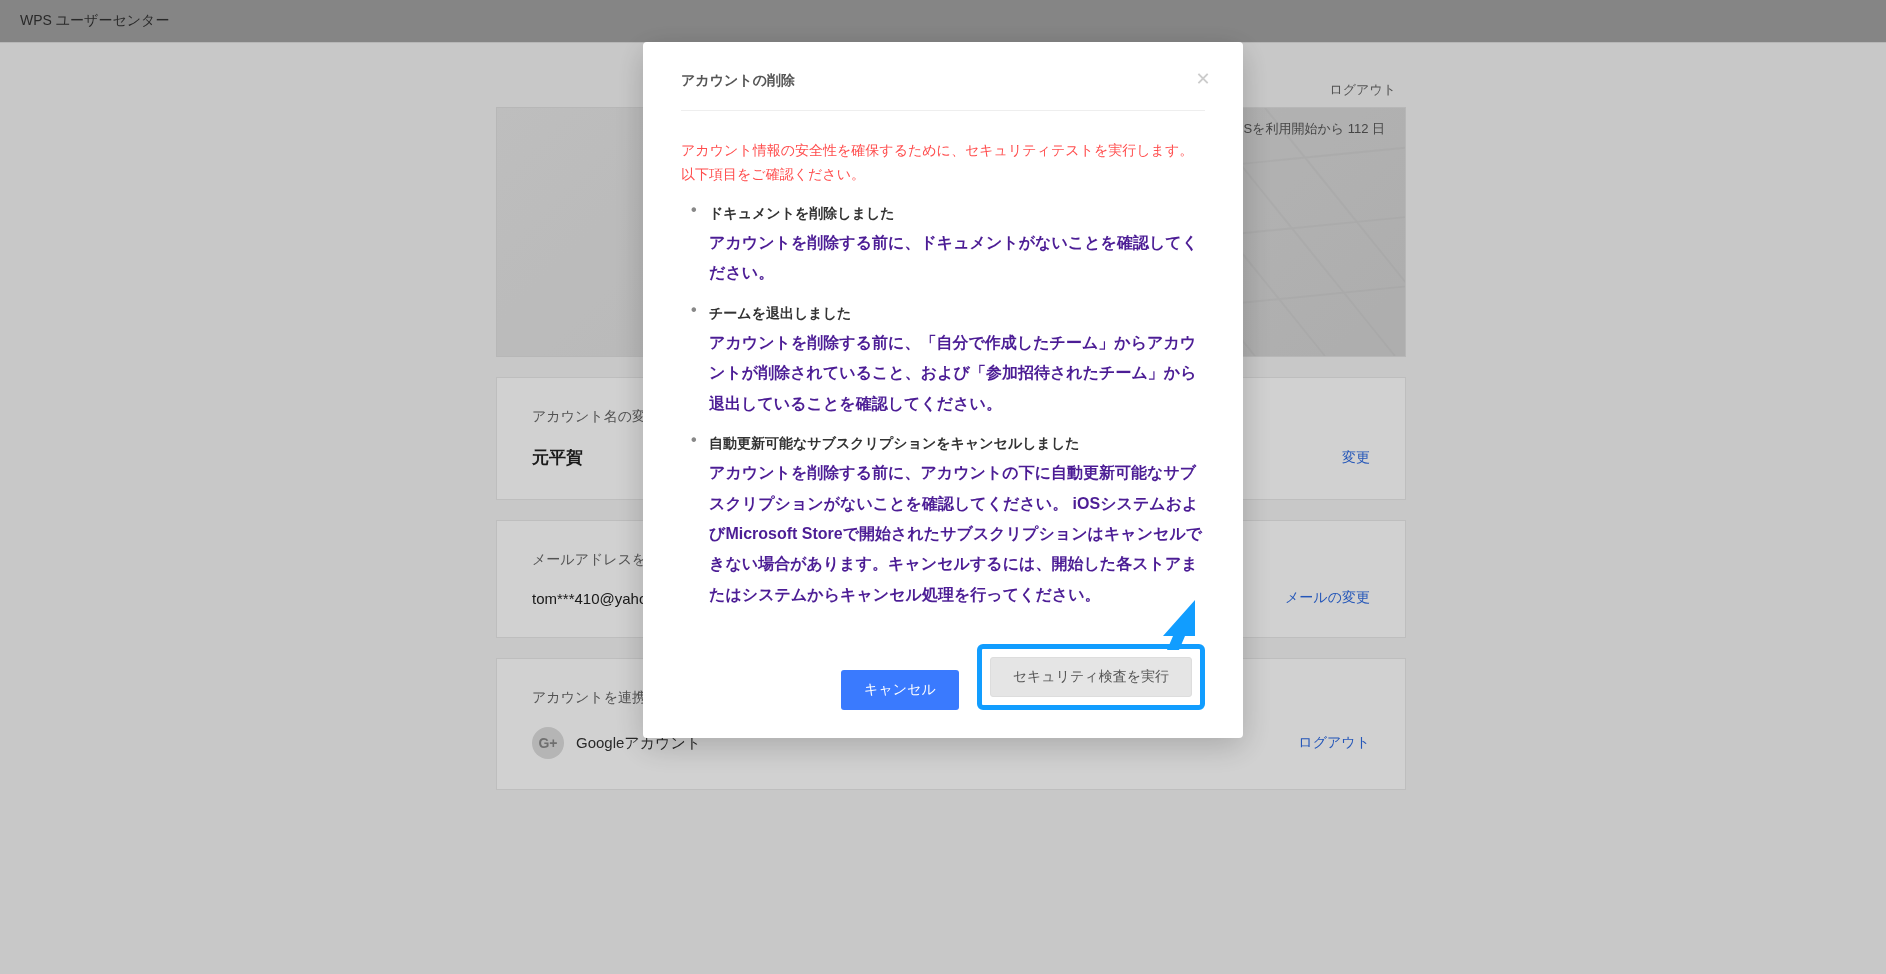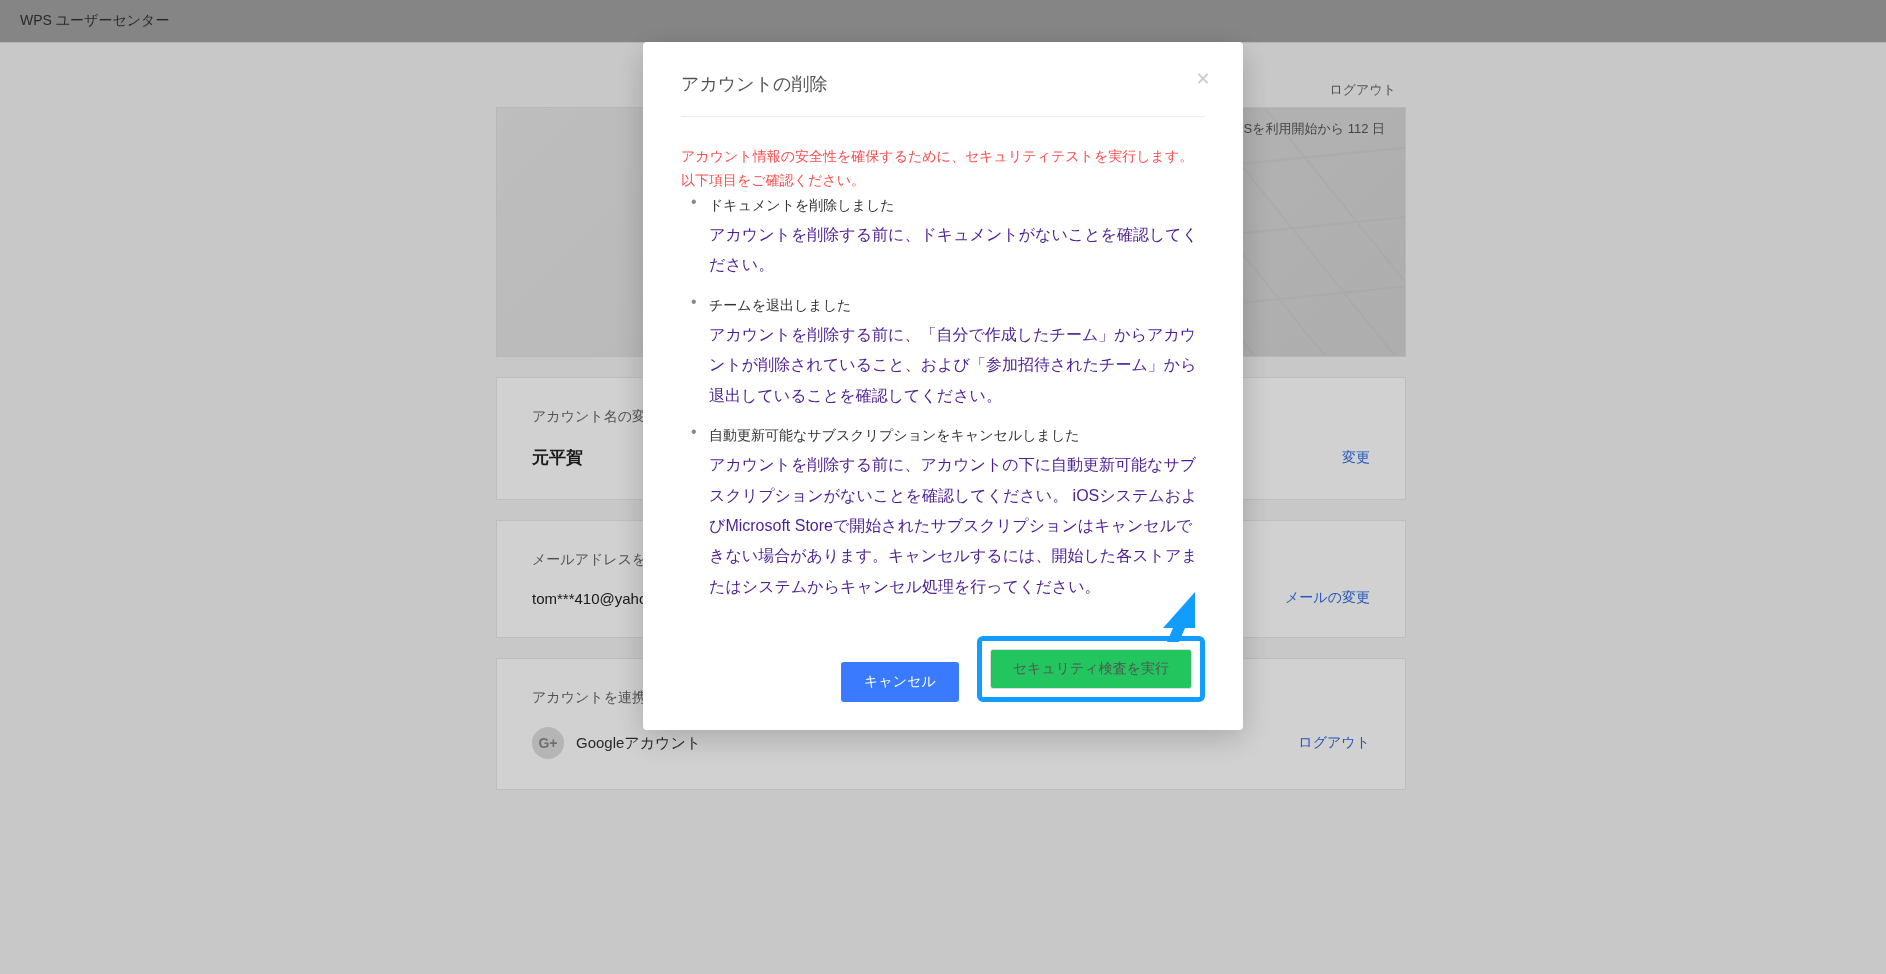--- a/index.html
+++ b/index.html
@@ -117,52 +117,54 @@
     .modal {
       background: #fff;
       width: 600px;
       margin-top: 42px;
       border-radius: 4px;
       box-shadow: 0 8px 32px rgba(0,0,0,0.2);
       padding: 30px 38px 28px 38px;
       position: relative;
     }
     .modal-title {
-      font-size: 18px;
+      font-size: 14px;
       color: #555;
-      font-weight: 400;
+      font-weight: 700;
       padding-bottom: 20px;
       border-bottom: 1px solid #eee;
     }
     .modal-close {
       position: absolute;
       top: 28px;
       right: 30px;
       width: 20px;
       height: 20px;
       cursor: pointer;
       color: #ccc;
       font-size: 18px;
       line-height: 1;
       text-align: center;
     }
     .modal-warning {
       color: #ff4d4d;
       font-size: 14px;
       line-height: 1.7;
       margin-top: 28px;
+      margin-bottom: 14px;
     }
     .modal-list {
       list-style: none;
       padding-left: 4px;
     }
     .modal-list li {
       position: relative;
       padding-left: 24px;
       margin-bottom: 12px;
+      font-weight: bold;
     }
     .modal-list li::before {
       content: "•";
       position: absolute;
       left: 6px;
       top: 0;
       color: #888;
       font-size: 16px;
     }
     .item-title {
@@ -189,21 +191,21 @@
       border-radius: 3px;
       cursor: pointer;
       border: 1px solid transparent;
       font-family: inherit;
     }
     .btn-cancel {
       background: #3a7afe;
       color: #fff;
     }
     .btn-run {
-      background: #22c55e;
+      background: #e5e5e5;
       color: #555;
       border: 1px solid #ddd;
     }
     .highlight-box {
       border: 5px solid #119dff;
       border-radius: 6px;
       padding: 8px;
       display: inline-block;
     }
     .arrow-cursor {

